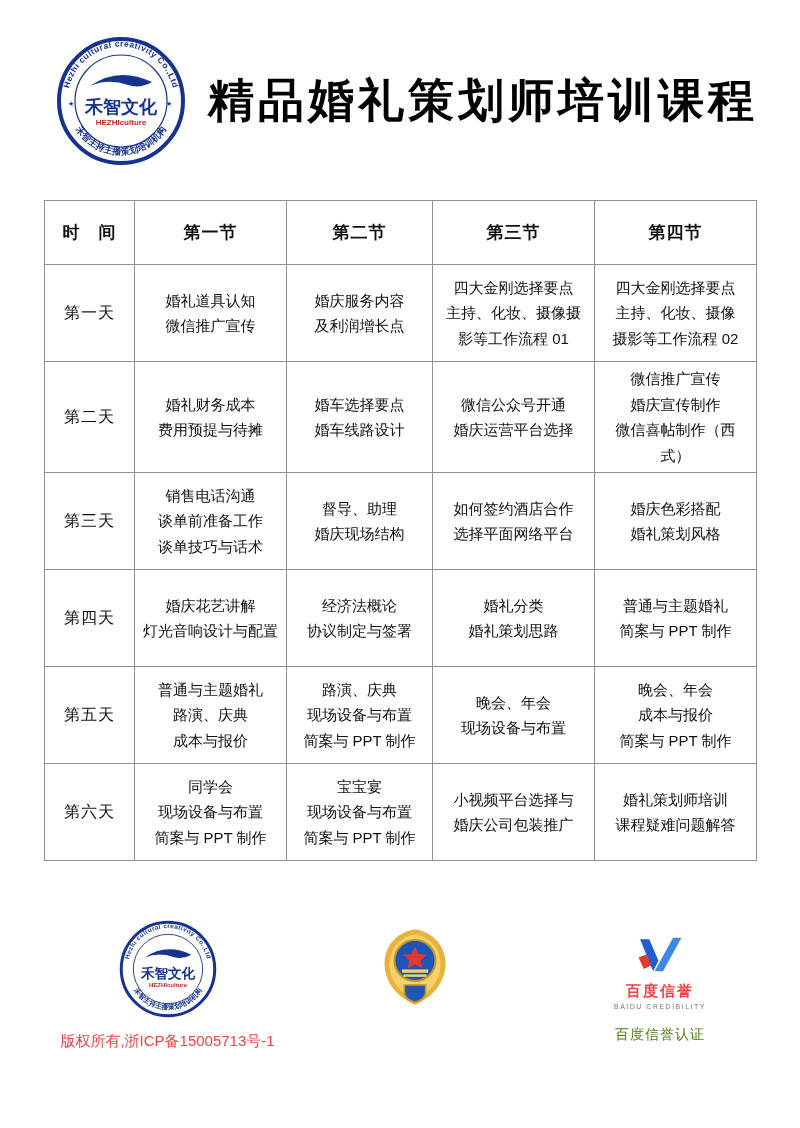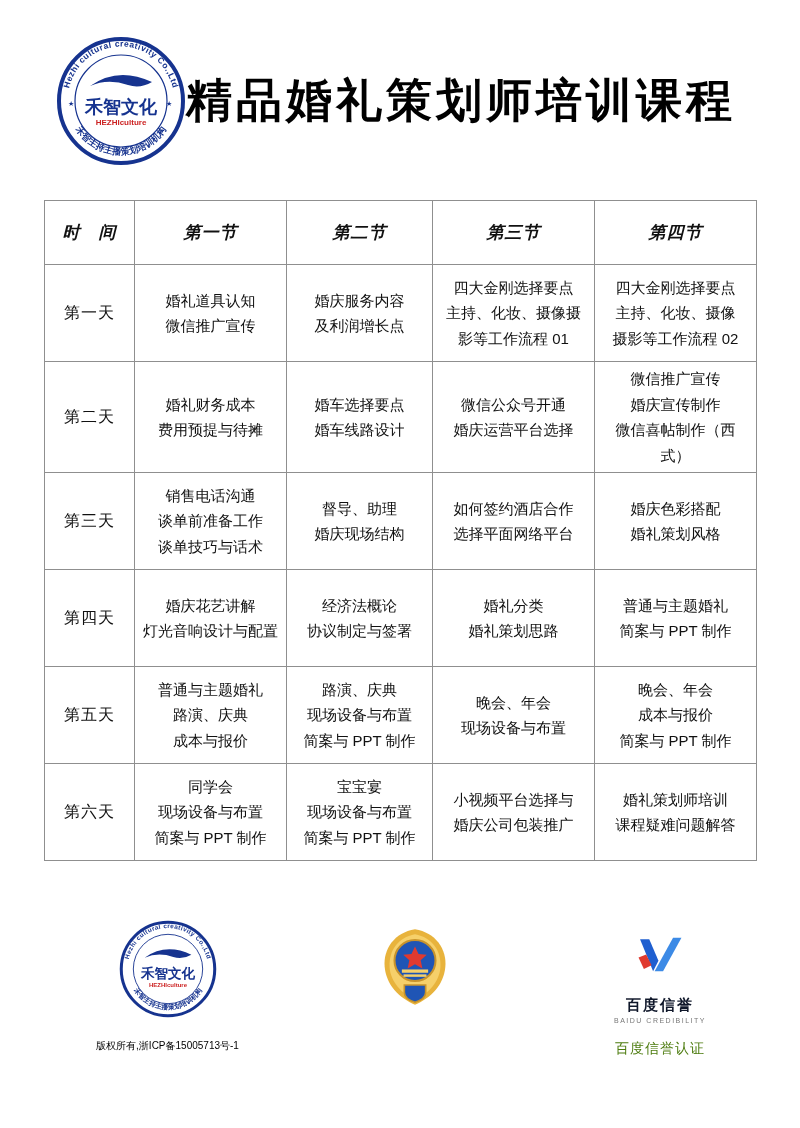--- a/index.html
+++ b/index.html
@@ -4,44 +4,44 @@
 <style>
   * { box-sizing: border-box; margin: 0; padding: 0; }
   html, body { background: #ffffff; }
   body { font-family: "Liberation Sans", "DejaVu Sans", sans-serif; }
   .page { position: relative; width: 800px; height: 1128px; background: #ffffff; overflow: hidden; }
 
   
   .header { position: absolute; top: 36px; left: 56px; right: 42px; display: flex; align-items: center; }
   .hz-logo { width: 130px; height: 130px; flex: 0 0 auto; }
   .page-title {
-    flex: 1; text-align: left;
+    flex: 1; text-align: right;
     font-family: "Liberation Serif", "DejaVu Serif", serif;
     font-size: 46px; font-weight: bold; color: #000;
     letter-spacing: 4px; white-space: nowrap;
   }
 
   
   .course-table { position: absolute; top: 200px; left: 44px; width: 712px; border-collapse: collapse; table-layout: fixed; }
   .course-table th, .course-table td { border: 1px solid #8f8f8f; text-align: center; vertical-align: middle; color: #111; background: #fff; }
-  .course-table th { height: 64px; font-size: 17px; font-weight: bold; letter-spacing: 1px; font-style: italic; }
+  .course-table th { height: 64px; font-size: 17px; font-weight: bold; letter-spacing: 1px; }
   .course-table td { height: 97px; font-size: 15px; line-height: 1.7; white-space: pre-line; padding: 4px 6px; }
   .course-table td.day { font-size: 16px; font-weight: normal; letter-spacing: 1px; white-space: nowrap; }
   col.c0 { width: 90px; } col.c1 { width: 152px; } col.c2 { width: 146px; } col.c3 { width: 162px; } col.c4 { width: 162px; }
 
   
   .footer-left { position: absolute; top: 920px; left: 50px; width: 235px; text-align: center; }
   .hz-logo-small { width: 98px; height: 98px; }
-  .copyright { margin-top: 17px; font-size: 10px; color: #000000; }
+  .copyright { margin-top: 10px; font-size: 15px; color: #ef4444; }
 
   .footer-center { position: absolute; top: 926px; left: 295px; width: 240px; text-align: center; }
   .police-text { margin-top: 6px; font-size: 17px; font-weight: bold; color: #000; }
 
   .footer-right { position: absolute; top: 936px; left: 585px; width: 150px; text-align: center; }
-  .baidu-name { font-size: 15px; font-weight: bold; color: #0f172a; margin-top: 19px; letter-spacing: 2px; }
+  .baidu-name { font-size: 15px; font-weight: bold; color: #ef4444; margin-top: 5px; letter-spacing: 2px; }
   .baidu-en { font-size: 7px; color: #777; letter-spacing: 1.5px; margin-top: 2px; }
   .baidu-cert { font-size: 14px; color: #4d7c0f; margin-top: 16px; letter-spacing: 1px; }
 
   
   .watermark { position: absolute; right: 10px; bottom: 6px; }
   .wm-top { display: flex; align-items: flex-end; }
   .wm-icon { width: 26px; height: 32px; margin-right: 2px; }
   .wm-name { font-size: 22px; font-weight: bold; color: #f0609a; text-shadow: 0 0 2px #fff; letter-spacing: 1px; }
   .wm-site { font-size: 10px; color: #3aa53a; margin-left: 28px; margin-top: 1px; }
 </style>

